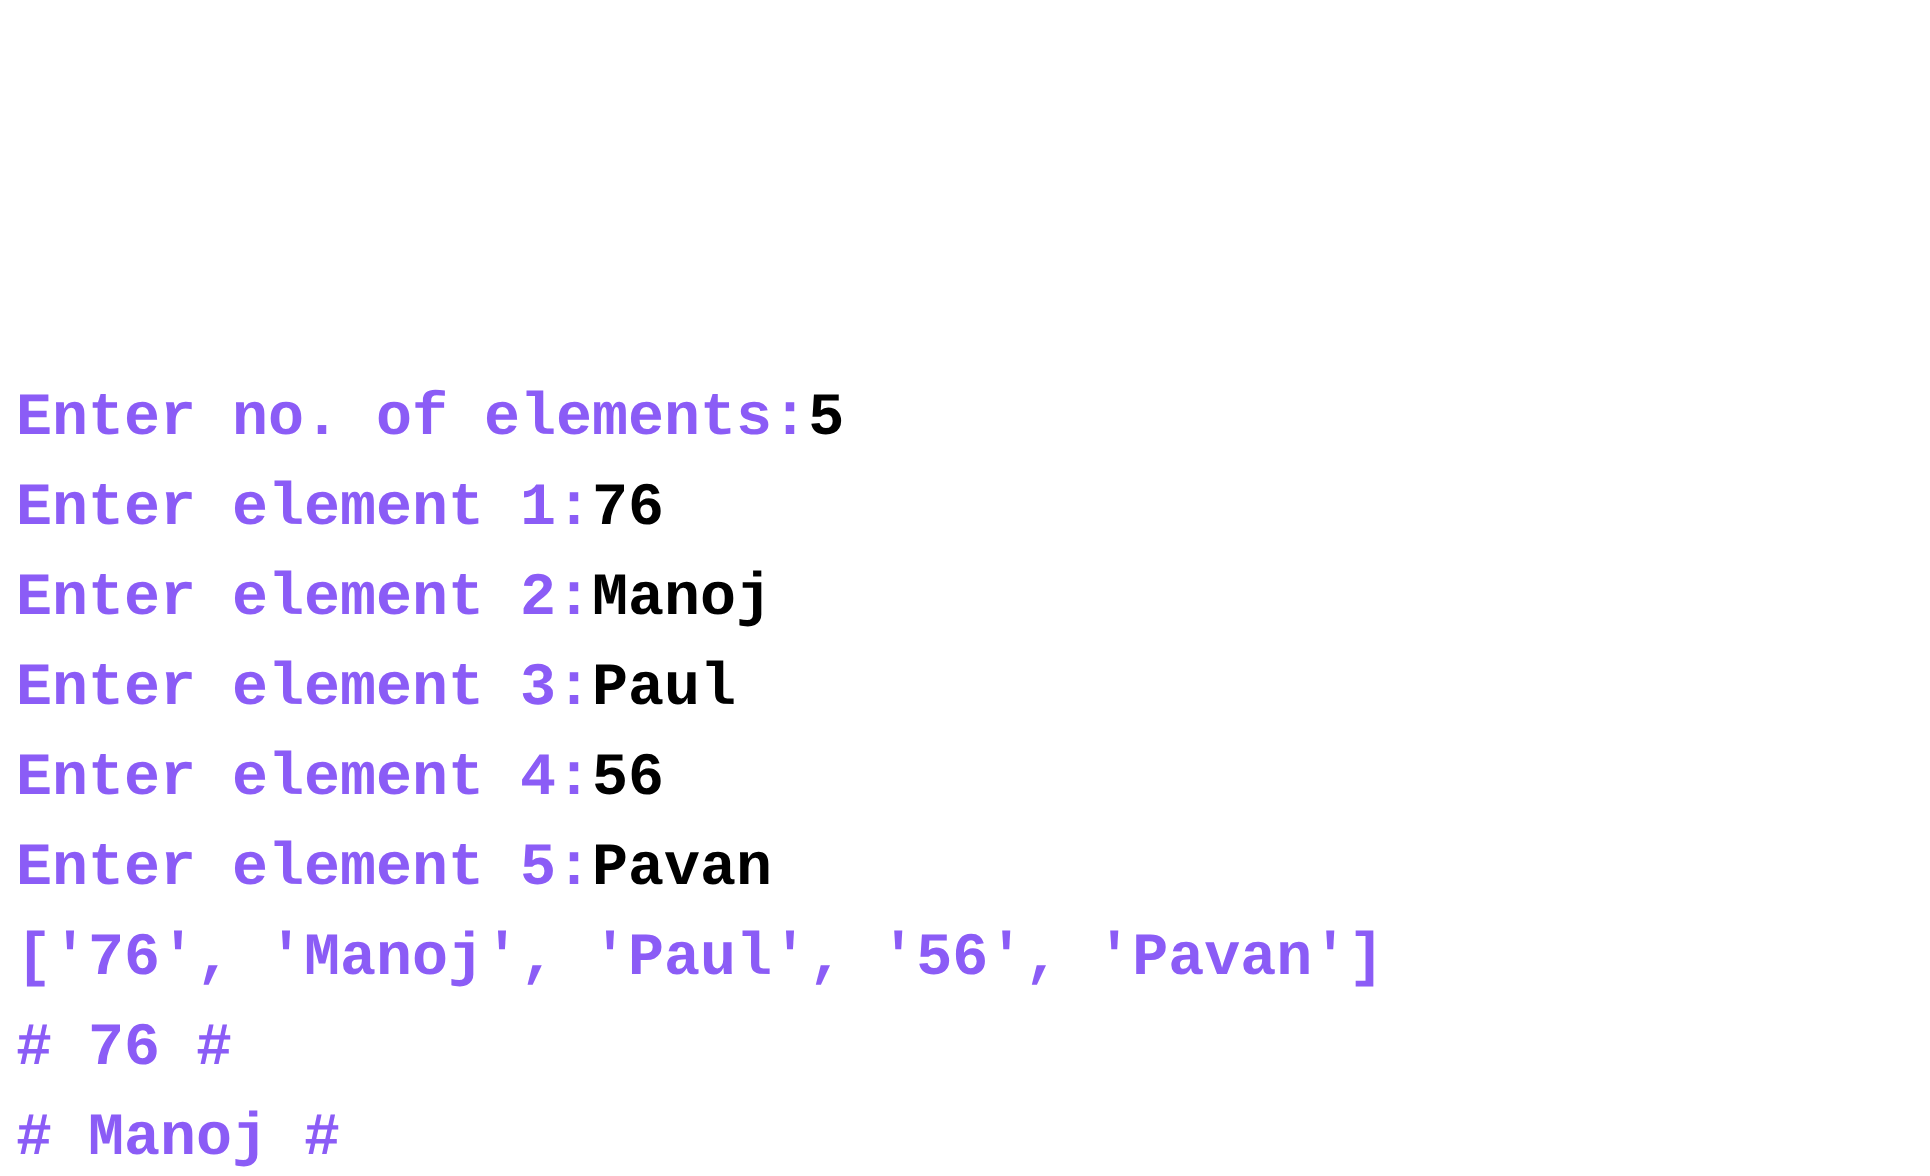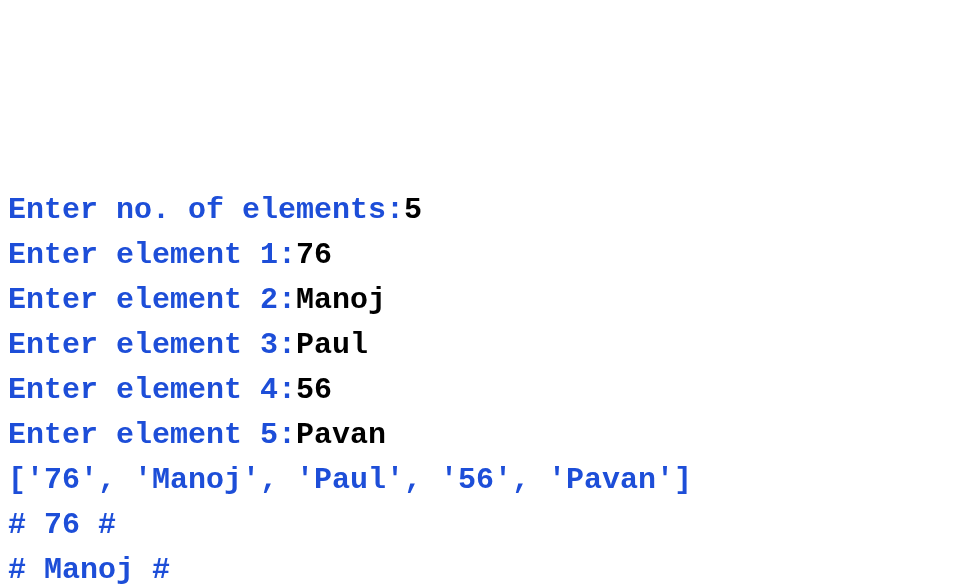--- a/index.html
+++ b/index.html
@@ -9,21 +9,21 @@
       font-family: "Courier New", Courier, monospace;
       font-size: 30px;
       font-weight: bold;
       line-height: 1.5;
       white-space: pre;
     }
     .line {
       display: block;
     }
     .prompt {
-      color: #1d4ed8;
+      color: #8b5cf6;
     }
     .input {
       color: #000000;
     }
   </style>
 </head>
 <body>
 
 
 

